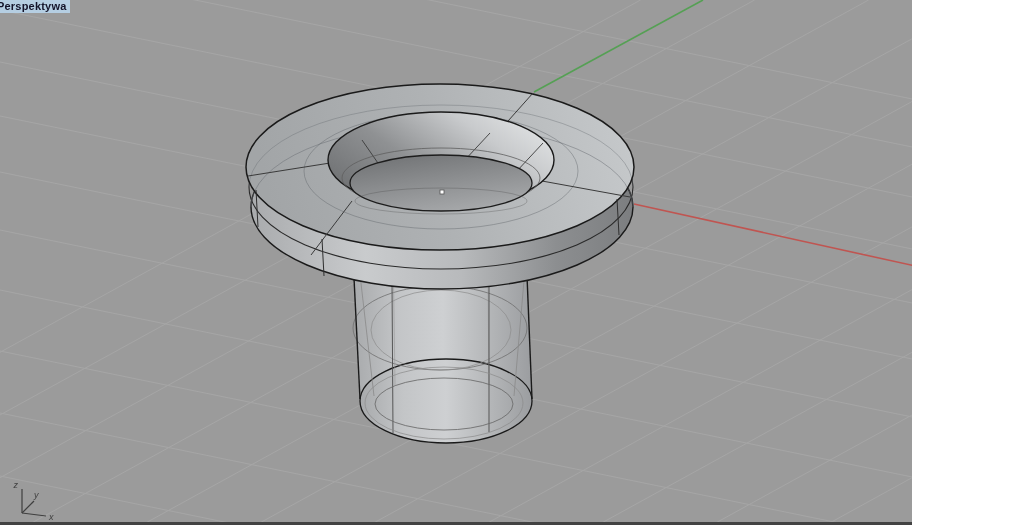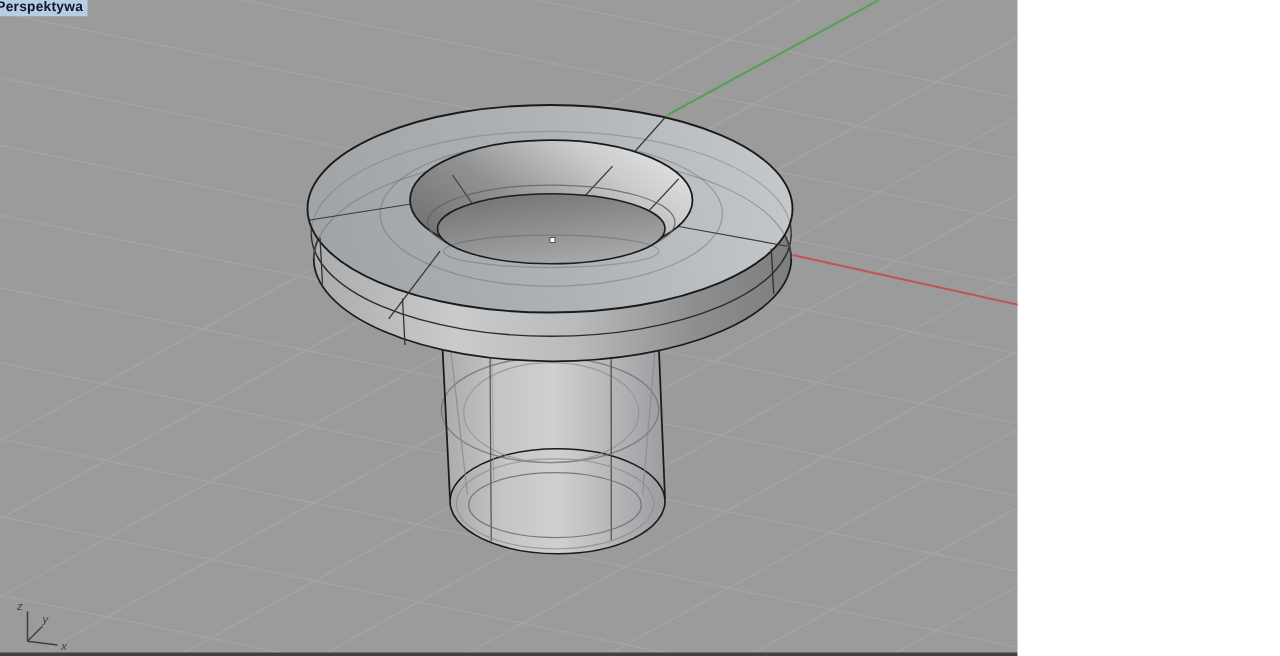--- a/index.html
+++ b/index.html
@@ -10,21 +10,21 @@
     --edge:#1a1a1a;
     --viewport-label-bg:#b5cee2;
     --viewport-label-text:#14142a;
     --gizmo:#3f3f3f;
     --window-edge:#424242;
   }
   html,body{margin:0;padding:0;}
   body{font-family:"Liberation Sans",sans-serif;}
   .viewport{
     position:relative;
-    width:814px;height:525px;
+    width:912px;height:525px;
     background:var(--background);
     overflow:hidden;
   }
   .scene{position:absolute;left:0;top:0;}
   .vp-label{
     position:absolute;left:-7px;top:0;
     background:var(--viewport-label-bg);
     color:var(--viewport-label-text);
     font-size:11px;font-weight:bold;
     line-height:13px;padding:0 4px;

